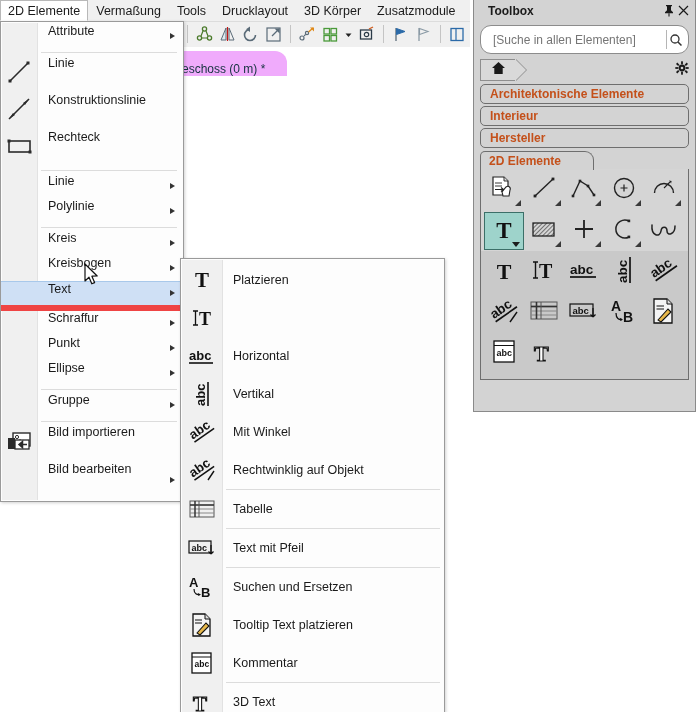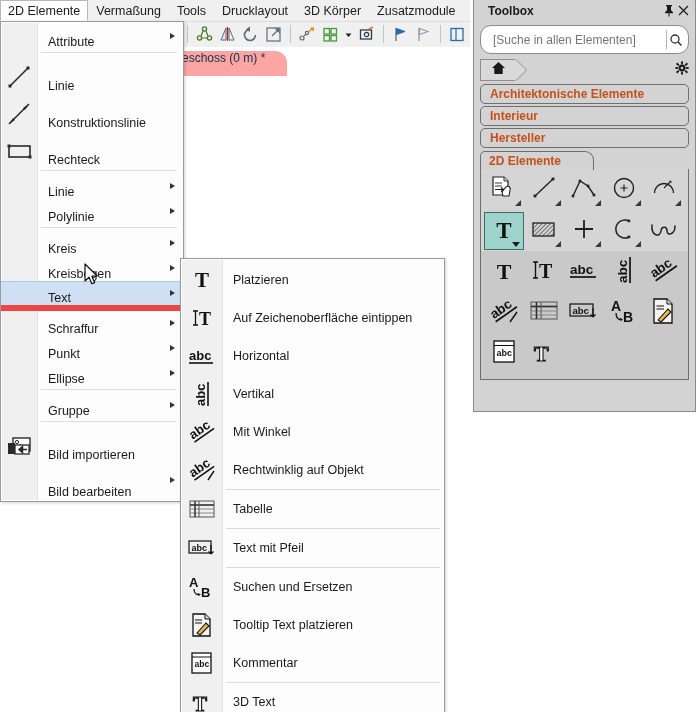--- a/index.html
+++ b/index.html
@@ -46,24 +46,24 @@
 
   
   .tabstrip {
     position: absolute; left: 182px; top: 47px; width: 288px; height: 29px;
     background: #ffffff;
     border-bottom: 1px solid #9fb8c8;
     overflow: hidden;
   }
   .doctab {
     position: absolute; left: -40px; top: 4px; height: 25px;
-    background: #fca5a5;
+    background: #f0abfc;
     border-top-right-radius: 12px;
     padding: 0 22px 0 40px;
-    display: flex; align-items: flex-start;
+    display: flex; align-items: flex-end;
     font-size: 12px; color: #14323f;
     white-space: nowrap;
   }
   .canvasarea {
     position: absolute; left: 182px; top: 76px; width: 288px; height: 636px;
     background: #ffffff;
   }
 
   
   .menu1 {
@@ -75,21 +75,21 @@
     padding: 2px 0 2px 0;
   }
   .menu1 .gutter {
     position: absolute; left: 1px; top: 1px; bottom: 1px; width: 35px;
     background: #f0f0f0;
     border-right: 1px solid #e2e2e2;
   }
   .mrow {
     position: relative;
     height: 25px;
-    display: flex; align-items: flex-end;
+    display: flex; align-items: flex-start;
     font-size: 12.5px; color: #1a1a1a;
     padding-left: 47px; padding-right: 18px;
     cursor: default;
     z-index: 2;
   }
   .mrow.tall { height: 37px; }
   .mrow.sel {
     background: #cfe0f5;
     border-top: 1px solid #a8c8ea;
     border-bottom: 6px solid #ef4444;
@@ -504,21 +504,20 @@
       <span>Platzieren</span>
     </div>
 
     <div class="m2row">
       <span class="m2ico">
         <svg width="26" height="24" viewBox="0 0 26 24">
           <path d="M4 5 h5 M6.5 5 v14 M4 19 h5" stroke="#111" stroke-width="1.3" fill="none"></path>
           <text x="10" y="19" font-family="Liberation Serif, serif" font-size="18" font-weight="bold" fill="#111">T</text>
         </svg>
       </span>
-      <span>Auf Zeichenoberfläche eintippen</span>
     </div>
 
     <div class="m2row">
       <span class="m2ico">
         <svg width="30" height="24" viewBox="0 0 30 24">
           <text x="2" y="16" font-family="Liberation Sans, sans-serif" font-size="13" font-weight="bold" fill="#111">abc</text>
           <line x1="2" y1="19" x2="26" y2="19" stroke="#111" stroke-width="1.6"></line>
         </svg>
       </span>
       <span>Horizontal</span>

